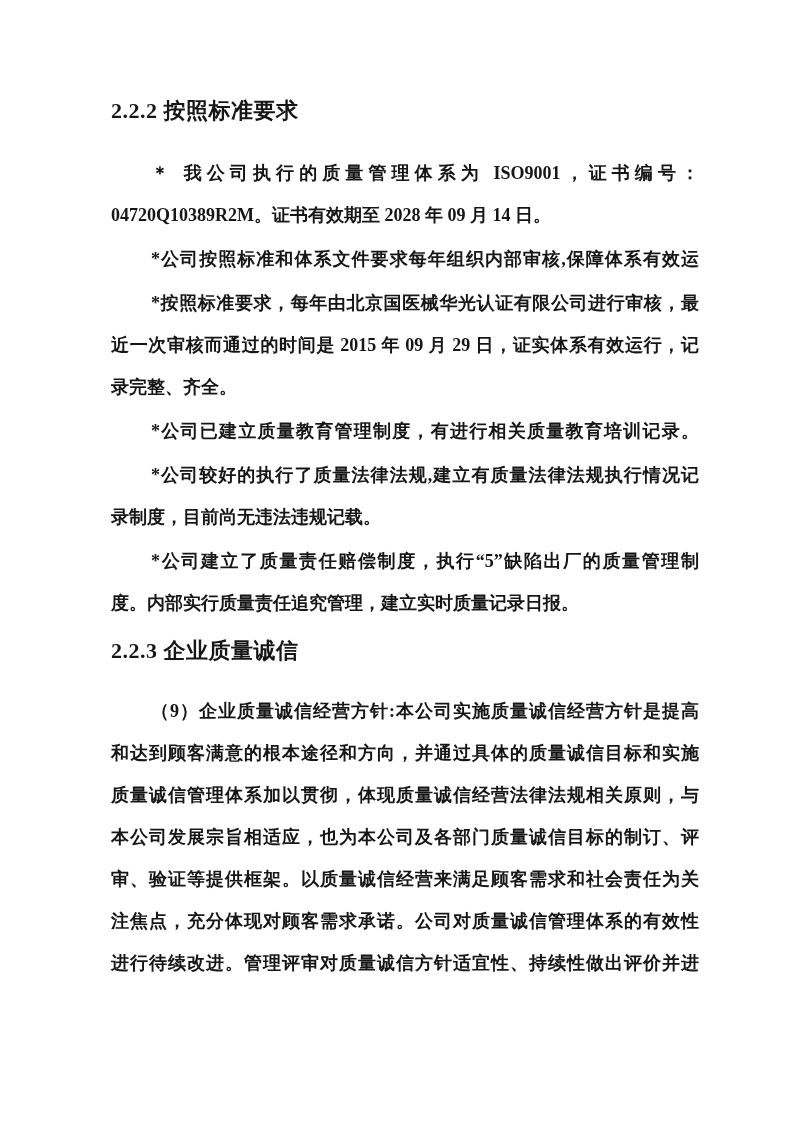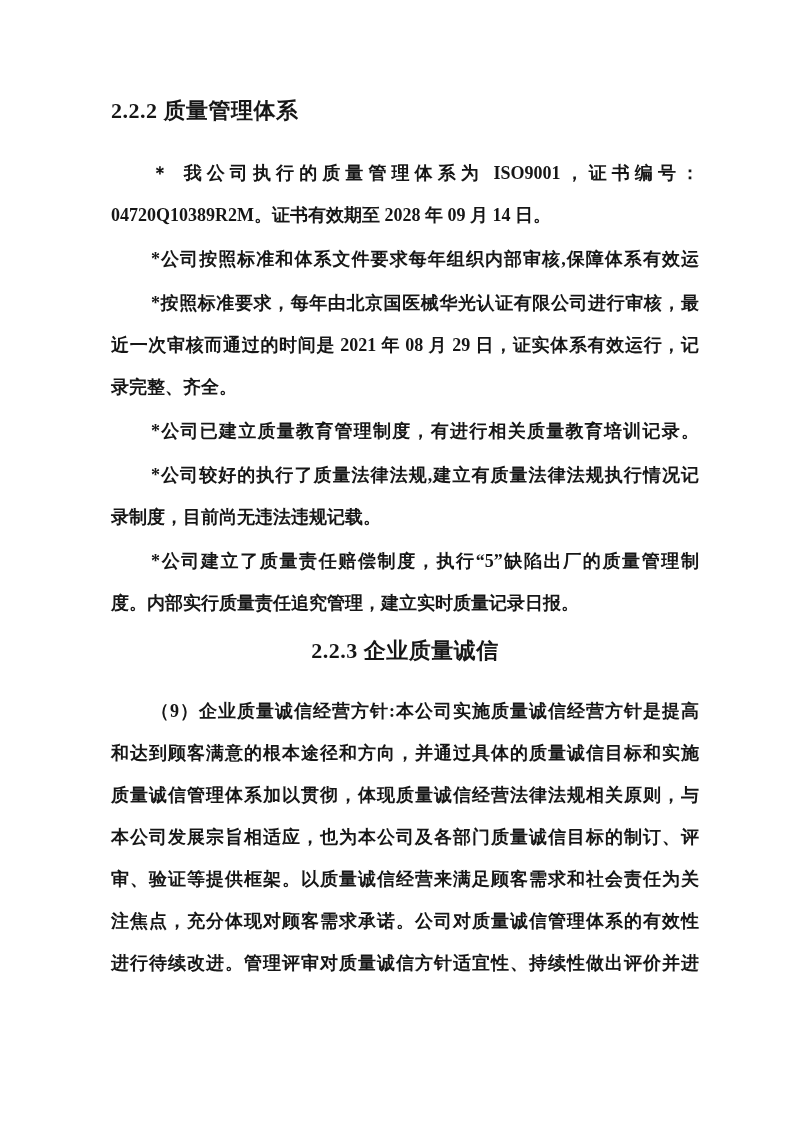--- a/index.html
+++ b/index.html
@@ -26,21 +26,20 @@
     font-size: 22px;
     font-weight: 700;
     line-height: 30px;
     margin: 0 0 26px 0;
     letter-spacing: 0.5px;
     white-space: nowrap;
   }
   .heading.later {
     margin-top: 12px;
     margin-bottom: 24px;
-    text-align: center;
   }
   .paragraph {
     margin: 0 0 2px 0;
     font-weight: bold;
   }
   .line {
     font-size: 18px;
     line-height: 42px;
     text-align: justify;
     text-align-last: left;
@@ -52,31 +51,31 @@
   }
   .line.indent {
     text-indent: 40px;
   }
 </style>
 </head>
 <body>
 
 <div class="page">
   <div class="content" id="doc-content">
-      <div class="heading">2.2.2 质量管理体系</div>
+      <div class="heading">2.2.2 按照标准要求</div>
       <div class="paragraph">
         <div class="line indent fill">＊ 我公司执行的质量管理体系为 ISO9001，证书编号：</div>
         <div class="line">04720Q10389R2M。证书有效期至 2028 年 09 月 14 日。</div>
       </div>
       <div class="paragraph">
         <div class="line indent fill">*公司按照标准和体系文件要求每年组织内部审核,保障体系有效运</div>
       </div>
       <div class="paragraph">
         <div class="line indent fill">*按照标准要求，每年由北京国医械华光认证有限公司进行审核，最</div>
-        <div class="line fill">近一次审核而通过的时间是 2021 年 08 月 29 日，证实体系有效运行，记</div>
+        <div class="line fill">近一次审核而通过的时间是 2015 年 09 月 29 日，证实体系有效运行，记</div>
         <div class="line">录完整、齐全。</div>
       </div>
       <div class="paragraph">
         <div class="line indent fill">*公司已建立质量教育管理制度，有进行相关质量教育培训记录。</div>
       </div>
       <div class="paragraph">
         <div class="line indent fill">*公司较好的执行了质量法律法规,建立有质量法律法规执行情况记</div>
         <div class="line">录制度，目前尚无违法违规记载。</div>
       </div>
       <div class="paragraph">

